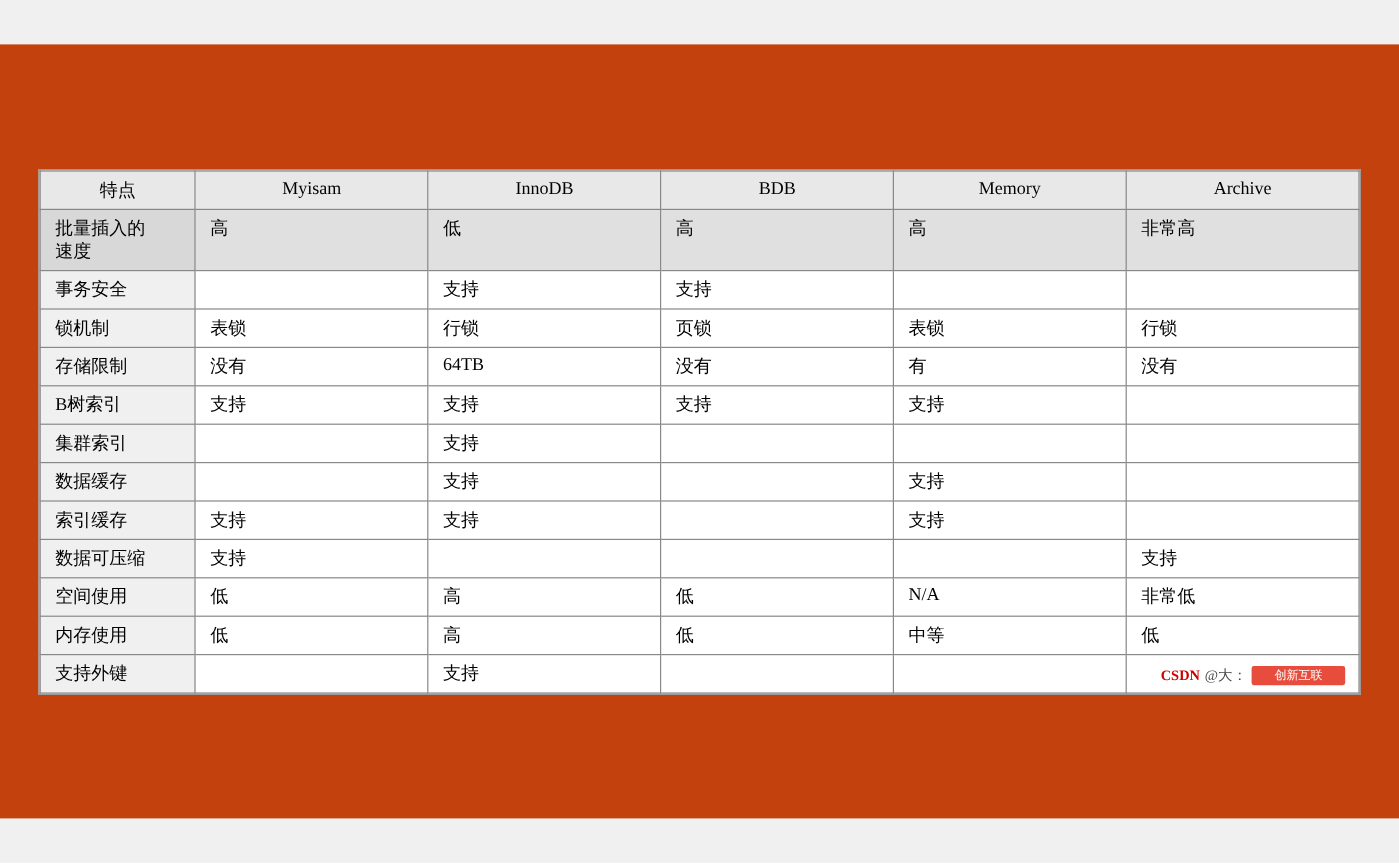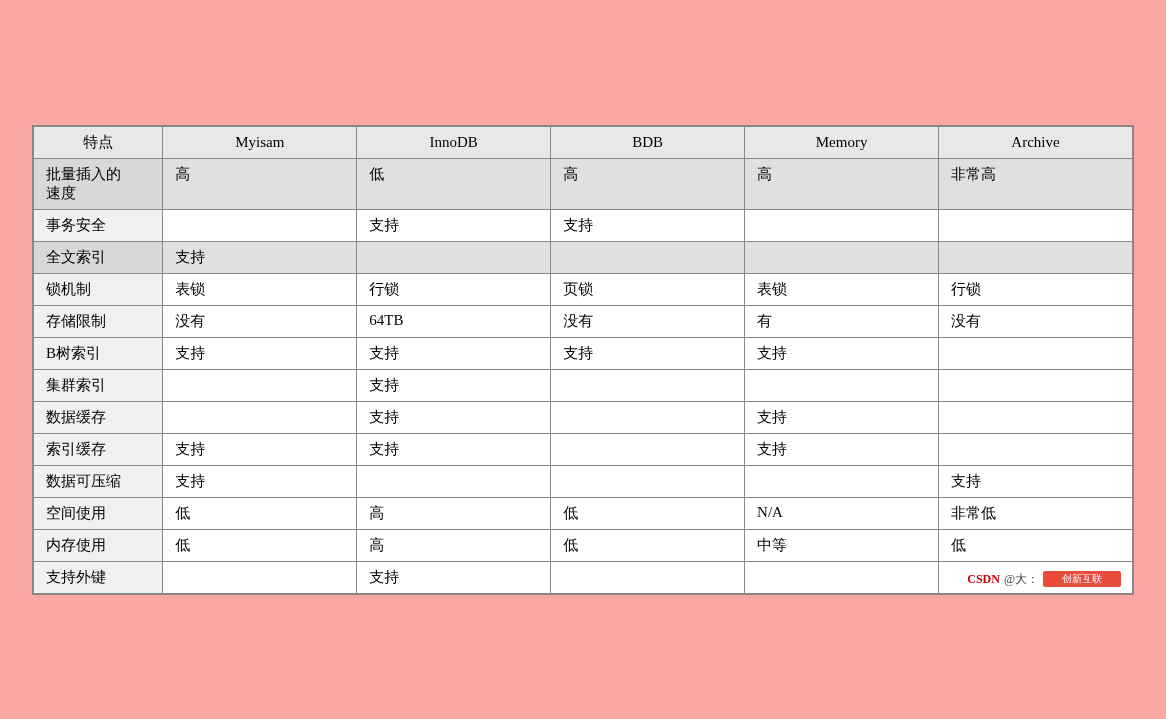--- a/index.html
+++ b/index.html
@@ -14,22 +14,22 @@
       background: #f0f0f0;
       display: flex;
       align-items: center;
       justify-content: center;
       font-family: SimSun, "宋体", serif;
       font-size: 15px;
     }
 
     .page-wrapper {
       width: 1166px;
-      height: 719px;
-      background: #fca5a5;
+      height: 645px;
+      background: #c2410c;
       display: flex;
       align-items: center;
       justify-content: center;
       position: relative;
     }
 
     .table-container {
       background: #ffffff;
       border: 1px solid #888;
       position: relative;
@@ -132,28 +132,20 @@
             <td>非常高</td>
           </tr>
           <tr>
             <td>事务安全</td>
             <td></td>
             <td>支持</td>
             <td>支持</td>
             <td></td>
             <td></td>
           </tr>
-          <tr class="highlight">
-            <td>全文索引</td>
-            <td>支持</td>
-            <td></td>
-            <td></td>
-            <td></td>
-            <td></td>
-          </tr>
           <tr>
             <td>锁机制</td>
             <td>表锁</td>
             <td>行锁</td>
             <td>页锁</td>
             <td>表锁</td>
             <td>行锁</td>
           </tr>
           <tr>
             <td>存储限制</td>

